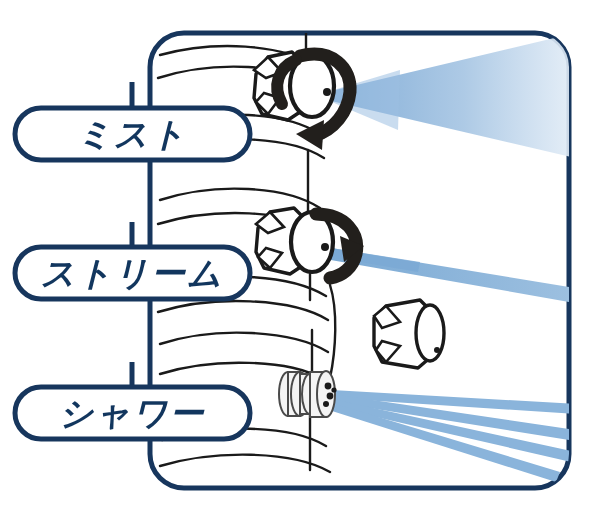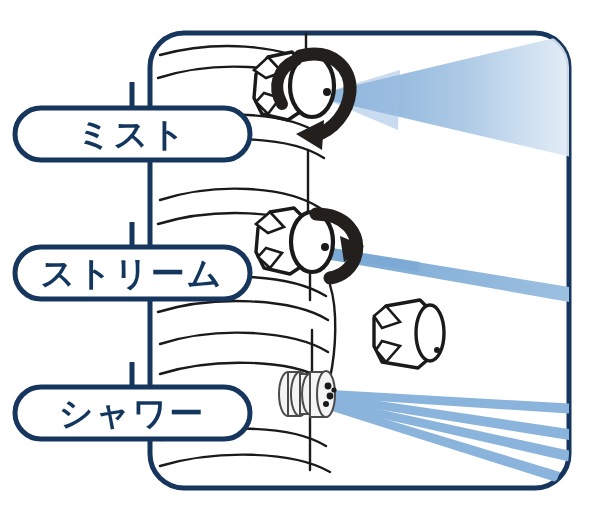--- a/index.html
+++ b/index.html
@@ -13,20 +13,21 @@
     font-family: "Liberation Sans", sans-serif;
     overflow: hidden;
     position: relative;
   }
   #stage {
     position: absolute;
     left: 0;
     top: 0;
     width: 600px;
     height: 515px;
+    font-style: italic;
   }
   #stage svg {
     display: block;
   }
   .label-text {
     font-family: "Liberation Sans", sans-serif;
     font-size: 34px;
     font-weight: 700;
     letter-spacing: 2px;
     fill: #12365e;

